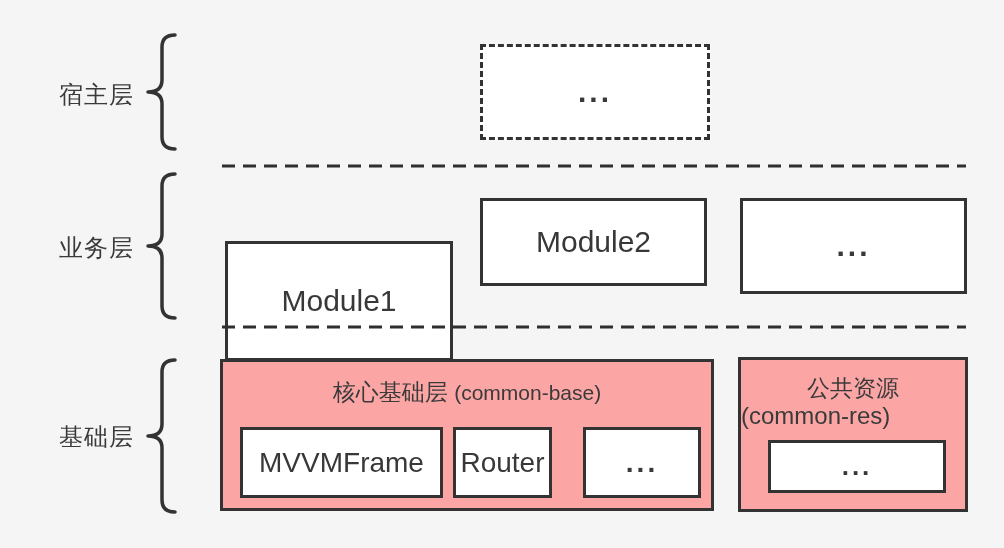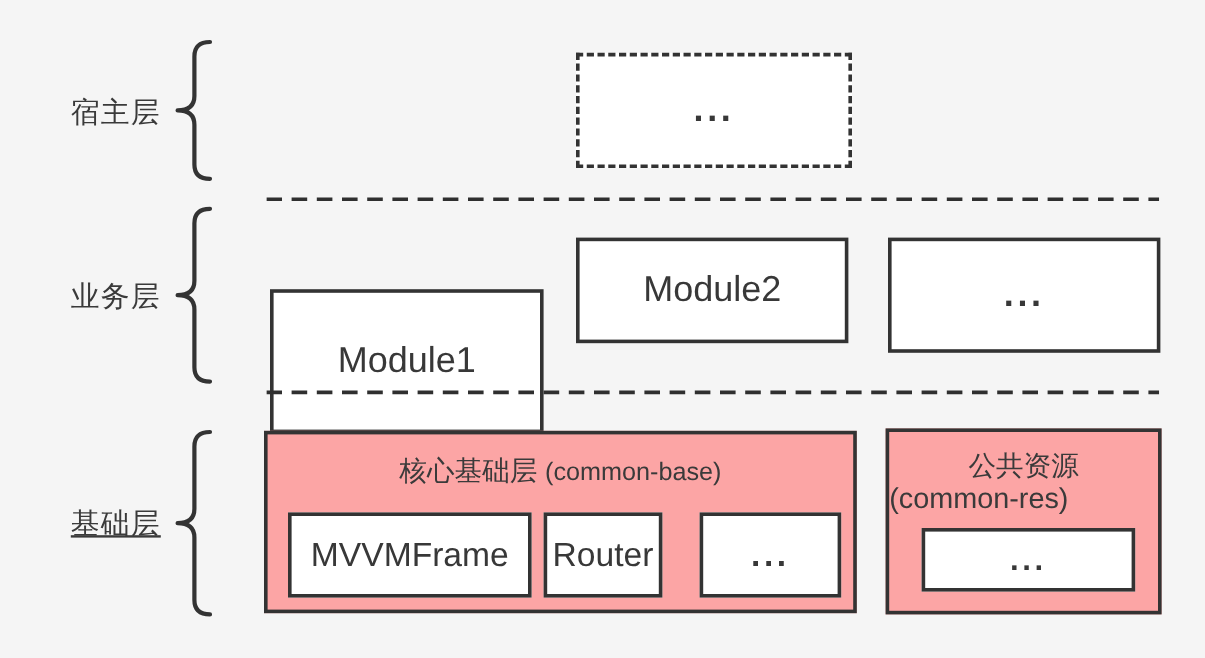--- a/index.html
+++ b/index.html
@@ -91,21 +91,21 @@
     color: #383838;
   }
 </style>
 </head>
 <body>
 
 <div class="stage">
 
   <div class="layer-label" style="left:38px; top:234px;">业务层</div>
   <div class="layer-label" style="left:38px; top:81px;">宿主层</div>
-  <div class="layer-label" style="left:38px; top:423px;text-decoration:underline;">基础层</div>
+  <div class="layer-label" style="left:38px; top:423px;">基础层</div>
 
   <svg class="brace" style="left:145px; top:33px;" width="34" height="118" viewBox="0 0 34 118">
     <path d="M 30,2 Q 17,2 17,14 L 17,47 Q 17,59 3,59 Q 17,59 17,71 L 17,104 Q 17,116 30,116" fill="none" stroke="#333333" stroke-width="3.5" stroke-linecap="round" stroke-linejoin="round"></path>
   </svg>
   <svg class="brace" style="left:145px; top:172px;" width="34" height="148" viewBox="0 0 34 148">
     <path d="M 30,2 Q 17,2 17,14 L 17,62 Q 17,74 3,74 Q 17,74 17,86 L 17,134 Q 17,146 30,146" fill="none" stroke="#333333" stroke-width="3.5" stroke-linecap="round" stroke-linejoin="round"></path>
   </svg>
   <svg class="brace" style="left:145px; top:358px;" width="34" height="156" viewBox="0 0 34 156">
     <path d="M 30,2 Q 17,2 17,14 L 17,66 Q 17,78 3,78 Q 17,78 17,90 L 17,142 Q 17,154 30,154" fill="none" stroke="#333333" stroke-width="3.5" stroke-linecap="round" stroke-linejoin="round"></path>
   </svg>

